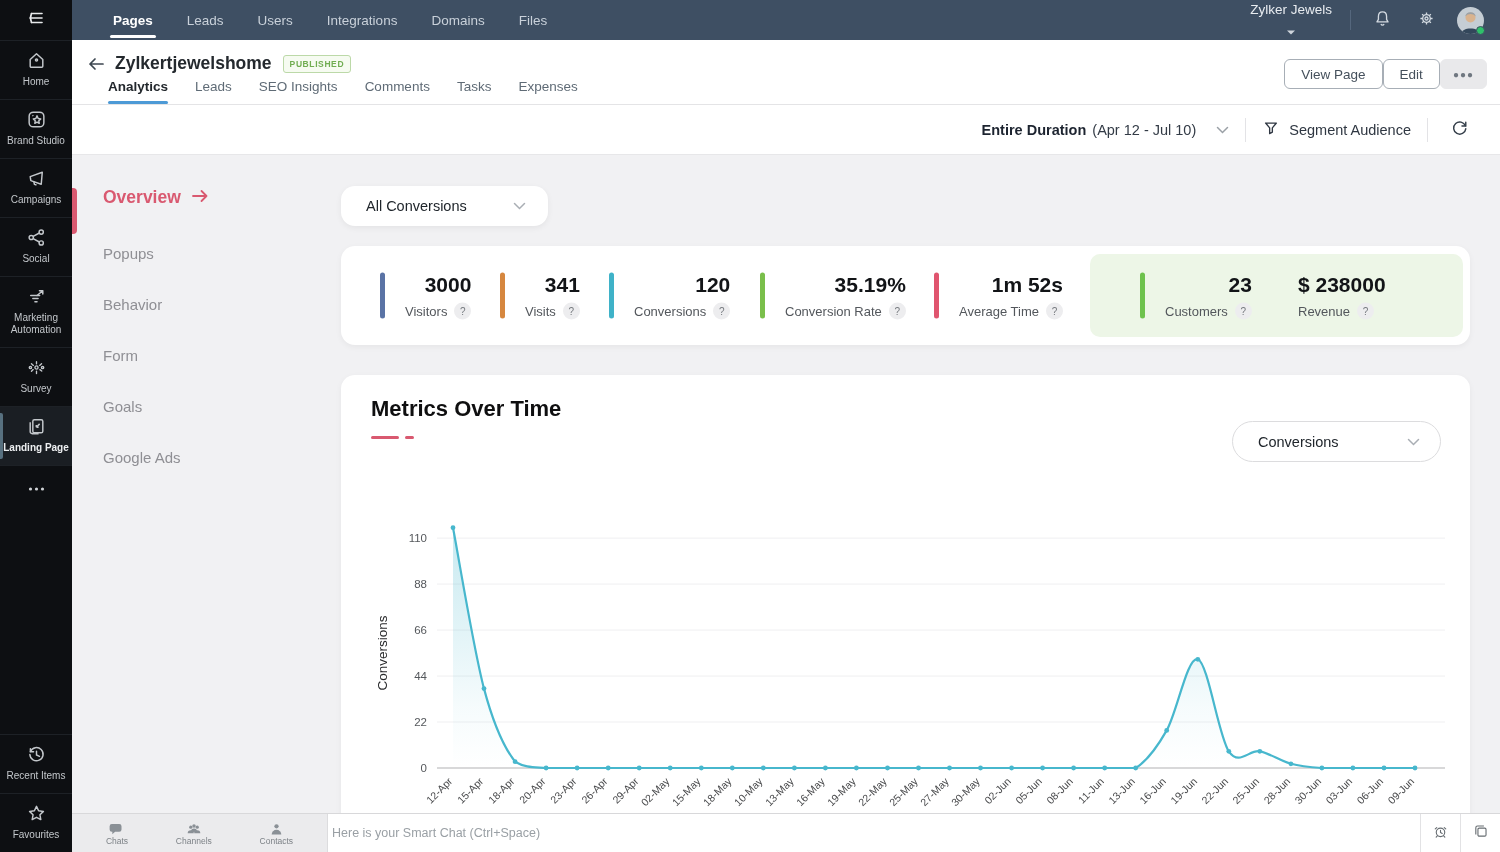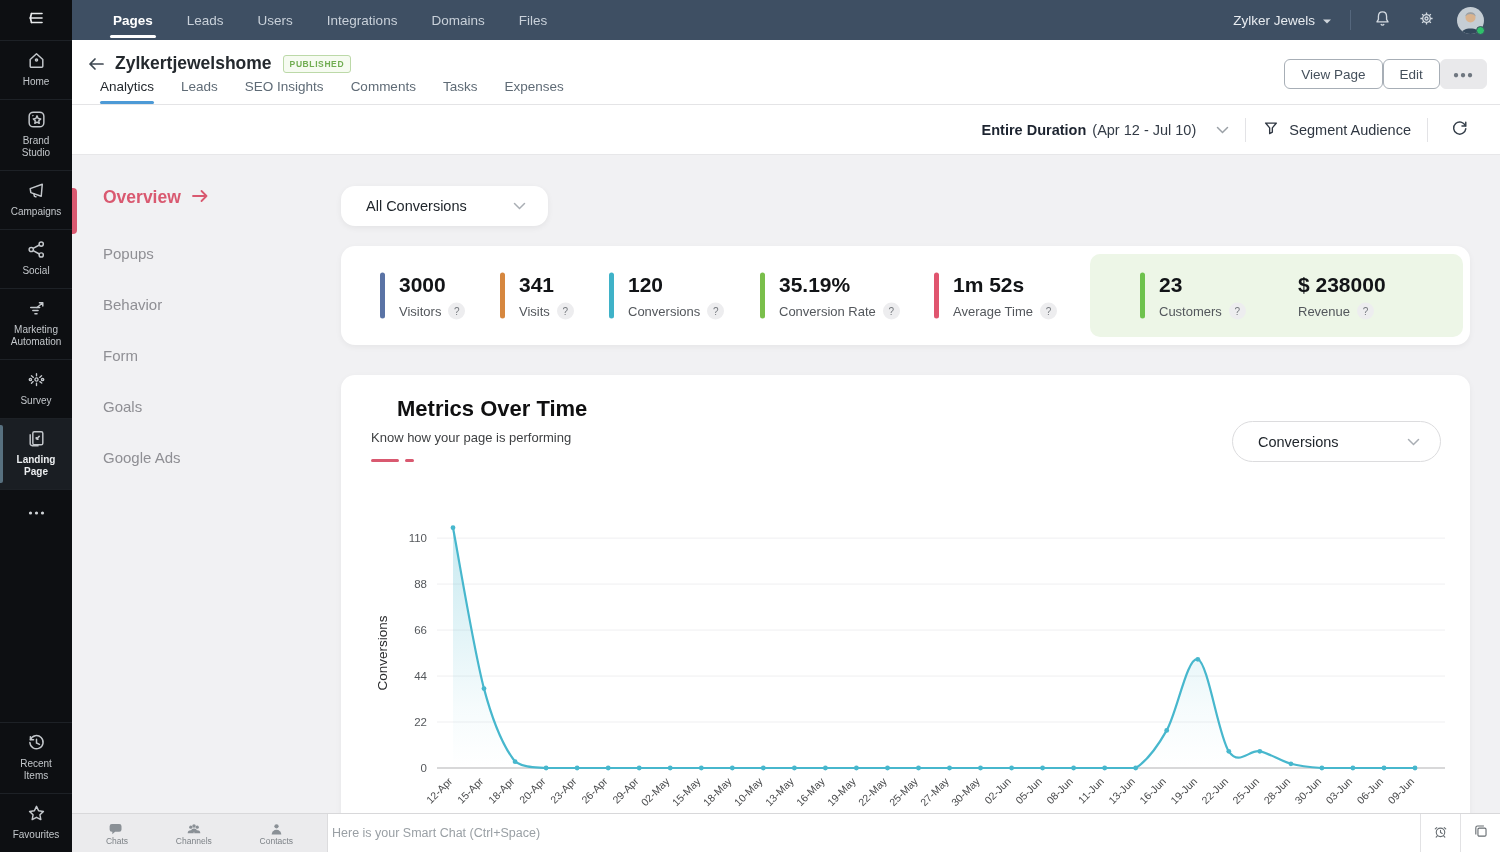--- a/index.html
+++ b/index.html
@@ -2,55 +2,55 @@
 <html><head>
 <meta charset="utf-8">
 <style>
   * { margin:0; padding:0; box-sizing:border-box; }
   html,body { width:1500px; height:852px; background:#fff; font-family:"Liberation Sans", sans-serif; }
   .app { position:relative; width:1500px; height:852px; overflow:hidden; background:#f1f1f3; }
 
   
   .sidebar { position:absolute; left:0; top:0; bottom:0; width:72px; background:#0d0f12; z-index:30; display:flex; flex-direction:column; }
   .sb-burger { height:40px; display:flex; align-items:center; justify-content:center; cursor:pointer; }
-  .sb-item { position:relative; display:flex; flex-direction:column; align-items:center; justify-content:center; padding:9px 16px 11px; border-top:1px solid #1d2126; cursor:pointer; }
+  .sb-item { position:relative; display:flex; flex-direction:column; align-items:center; justify-content:center; padding:9px 2px 11px; border-top:1px solid #1d2126; cursor:pointer; }
   .sb-item:first-of-type { border-top:none; }
   .sb-icon { display:block; height:22px; margin-bottom:4px; color:#c3c7cb; }
   .sb-label { font-size:10px; line-height:12px; color:#c3c7cb; text-align:center; }
   .sb-item.active { background:#1a1e23; }
   .sb-item.active::before { content:""; position:absolute; left:0; top:6px; bottom:6px; width:3px; background:#57707f; border-radius:0 2px 2px 0; }
   .sb-item.active .sb-label { color:#eceef0; font-weight:bold; }
   .sb-spacer { flex:1; }
   .sb-more { padding:14px 0 16px; }
 
   
   .topbar { position:absolute; left:72px; right:0; top:0; height:40px; background:#3e4f63; z-index:20; display:flex; align-items:center; }
   .topnav { display:flex; align-items:center; height:100%; padding-left:24px; }
   .topnav-item { position:relative; height:100%; display:flex; align-items:center; padding:0 17px; font-size:13.5px; color:#c9d1da; cursor:pointer; }
   .topnav-item.active { color:#fff; font-weight:bold; }
   .topnav-item.active::after { content:""; position:absolute; left:14px; right:14px; bottom:2px; height:3px; background:#fff; border-radius:3px; }
   .topbar-right { margin-left:auto; display:flex; align-items:center; gap:18px; padding-right:16px; }
-  .account { display:flex; align-items:center; gap:7px; color:#e8ecf0; font-size:13.5px; cursor:pointer; }
+  .account { display:flex; align-items:center; gap:7px; color:#e8ecf0; font-size:13.5px; cursor:pointer;flex-direction:column; }
   .tb-divider { width:1px; height:20px; background:#55677d; }
   .tb-iconbtn { display:flex; align-items:center; justify-content:center; width:26px; height:26px; cursor:pointer; color:#d3dae1; }
   .avatar-wrap { position:relative; width:27px; height:27px; cursor:pointer; }
   .presence-dot { position:absolute; right:-1px; bottom:-1px; width:9px; height:9px; background:#2fc06a; border:1.5px solid #3e4f63; border-radius:50%; }
 
   
   .page-header { position:absolute; left:72px; right:0; top:40px; height:65px; background:#fff; border-bottom:1px solid #e4e4e6; z-index:10; }
   .ph-titlerow { display:flex; align-items:center; padding:13px 0 0 13px; }
   .back-btn { width:22px; height:20px; display:flex; align-items:center; justify-content:center; cursor:pointer; color:#3c4650; }
   .page-title { margin-left:8px; font-size:17.5px; font-weight:bold; color:#24292e; }
   .status-badge { margin-left:11px; font-size:8.5px; letter-spacing:.6px; font-weight:bold; color:#71ad52; background:#f6fbf1; border:1px solid #bcd9a8; border-radius:3px; padding:3px 6px; }
   .ph-buttons { position:absolute; right:13px; top:19px; display:flex; }
   .btn { height:30px; display:flex; align-items:center; justify-content:center; padding:0 16px; font-size:13.5px; color:#45505c; background:#fff; border:1px solid #a7aeb6; border-radius:6px; cursor:pointer; }
   .btn-more { background:#e9e9eb; border:1px solid #e9e9eb; color:#6f7780; letter-spacing:1px; font-size:10px; padding:0 12px; }
   .tabs { position:absolute; left:28px; bottom:0; display:flex; gap:27px; }
   .tab { position:relative; padding-bottom:10px; font-size:13.5px; color:#5f6b76; cursor:pointer; }
-  .tab.active { color:#23282d; font-weight:normal; }
+  .tab.active { color:#23282d; font-weight:bold;margin-left:8px; }
   .tab.active::after { content:""; position:absolute; left:0; right:0; bottom:0; height:3px; background:#4d9ad6; border-radius:3px; }
 
   
   .filterbar { position:absolute; left:72px; right:0; top:105px; height:50px; background:#fff; border-bottom:1px solid #e7e7e9; display:flex; align-items:center; justify-content:flex-end; padding-right:26px; gap:16px; z-index:9; }
   .duration { display:flex; align-items:center; gap:6px; cursor:pointer; }
   .duration-bold { font-size:14.5px; font-weight:bold; color:#1d2430; }
   .duration-range { font-size:14.5px; color:#333b46; }
   .fb-chevron { margin-left:14px; color:#9aa0a6; display:flex; }
   .fb-divider { width:1px; height:24px; background:#e3e3e6; }
   .segment { display:flex; align-items:center; gap:9px; font-size:14.5px; color:#2f3742; cursor:pointer; }
@@ -62,30 +62,30 @@
   .side-menu { width:269px; padding:32px 0 0 31px; flex-shrink:0; }
   .sm-item { font-size:15px; color:#8f8f94; margin-bottom:34px; cursor:pointer; }
   .sm-item.active { display:flex; align-items:center; gap:10px; font-size:17.5px; font-weight:bold; color:#d95970; margin-bottom:37px; }
   .main-col { position:relative; flex:1; }
 
   .selector-pill { position:relative; margin-top:31px; width:207px; height:40px; background:#fff; border-radius:14px; box-shadow:0 2px 6px rgba(0,0,0,.06); display:flex; align-items:center; cursor:pointer; }
   .selector-pill .pill-label { padding-left:25px; font-size:14.5px; color:#20262c; }
   .selector-pill .pill-chevron { position:absolute; right:22px; color:#a9aeb4; display:flex; }
 
   .metrics-card { position:relative; margin-top:20px; width:1129px; height:99px; background:#fff; border-radius:14px; box-shadow:0 2px 6px rgba(0,0,0,.05); }
-  .metric { position:absolute; top:50%; transform:translateY(-50%); display:flex; align-items:center; gap:14px; }
+  .metric { position:absolute; top:50%; transform:translateY(-50%); display:flex; align-items:center; gap:20px;text-align:right; }
   .metric-bar { width:5px; height:46px; border-radius:3px; }
   .metric-value { font-size:21px; font-weight:bold; color:#121417; line-height:24px; }
   .metric-label-row { display:flex; align-items:center; gap:7px; margin-top:6px; }
   .metric-label { font-size:13px; color:#53575c; }
   .help-badge { display:inline-flex; align-items:center; justify-content:center; width:17px; height:17px; border-radius:50%; background:#ededef; color:#75797e; font-size:10px; cursor:pointer; }
   .highlight-box { position:absolute; left:749px; top:8px; width:373px; height:83px; background:#edf6e7; border-radius:10px; }
 
   .chart-card { position:relative; margin-top:30px; width:1129px; height:482px; background:#fff; border-radius:14px 14px 0 0; box-shadow:0 2px 6px rgba(0,0,0,.05); }
-  .chart-title { padding:21px 0 0 30px; font-size:22px; font-weight:bold; color:#0f0f10;margin-left:26px; }
+  .chart-title { padding:21px 0 0 30px; font-size:22px; font-weight:bold; color:#0f0f10; }
   .chart-subtitle { padding:8px 0 0 30px; font-size:13px; color:#3f4143; }
   .chart-dashes { display:flex; align-items:center; gap:6px; padding:14px 0 0 30px; }
   .dash-long { width:28px; height:3px; background:#d95970; border-radius:2px; }
   .dash-short { width:9px; height:3px; background:#d95970; border-radius:2px; }
   .chart-selector { position:absolute; top:46px; right:29px; width:209px; height:41px; background:#fff; border:1px solid #dcdcde; border-radius:21px; display:flex; align-items:center; cursor:pointer; }
   .chart-selector .pill-label { padding-left:25px; font-size:14.5px; color:#20262c; }
   .chart-selector .pill-chevron { position:absolute; right:20px; color:#a9aeb4; display:flex; }
   .chart-svg-holder { position:absolute; left:0; top:135px; width:1129px; height:345px; }
 
   
@@ -439,21 +439,20 @@
             <div class="metric-label-row">
               <span class="metric-label">Revenue</span>
               <span class="help-badge">?</span>
             </div>
           </div>
         </div>
       </div>
 
       <div class="chart-card">
         <div class="chart-title">Metrics Over Time</div>
-        <div class="chart-subtitle">Know how your page is performing</div>
         <div class="chart-dashes">
           <span class="dash-long"></span>
           <span class="dash-short"></span>
         </div>
         <div class="chart-selector">
           <span class="pill-label">Conversions</span>
           <span class="pill-chevron">
             <svg width="13" height="8" viewBox="0 0 13 8" fill="none" stroke="currentColor" stroke-width="1.5" stroke-linecap="round">
                 <path d="M1.5 1.5 L6.5 6.5 L11.5 1.5"></path>
               </svg>

